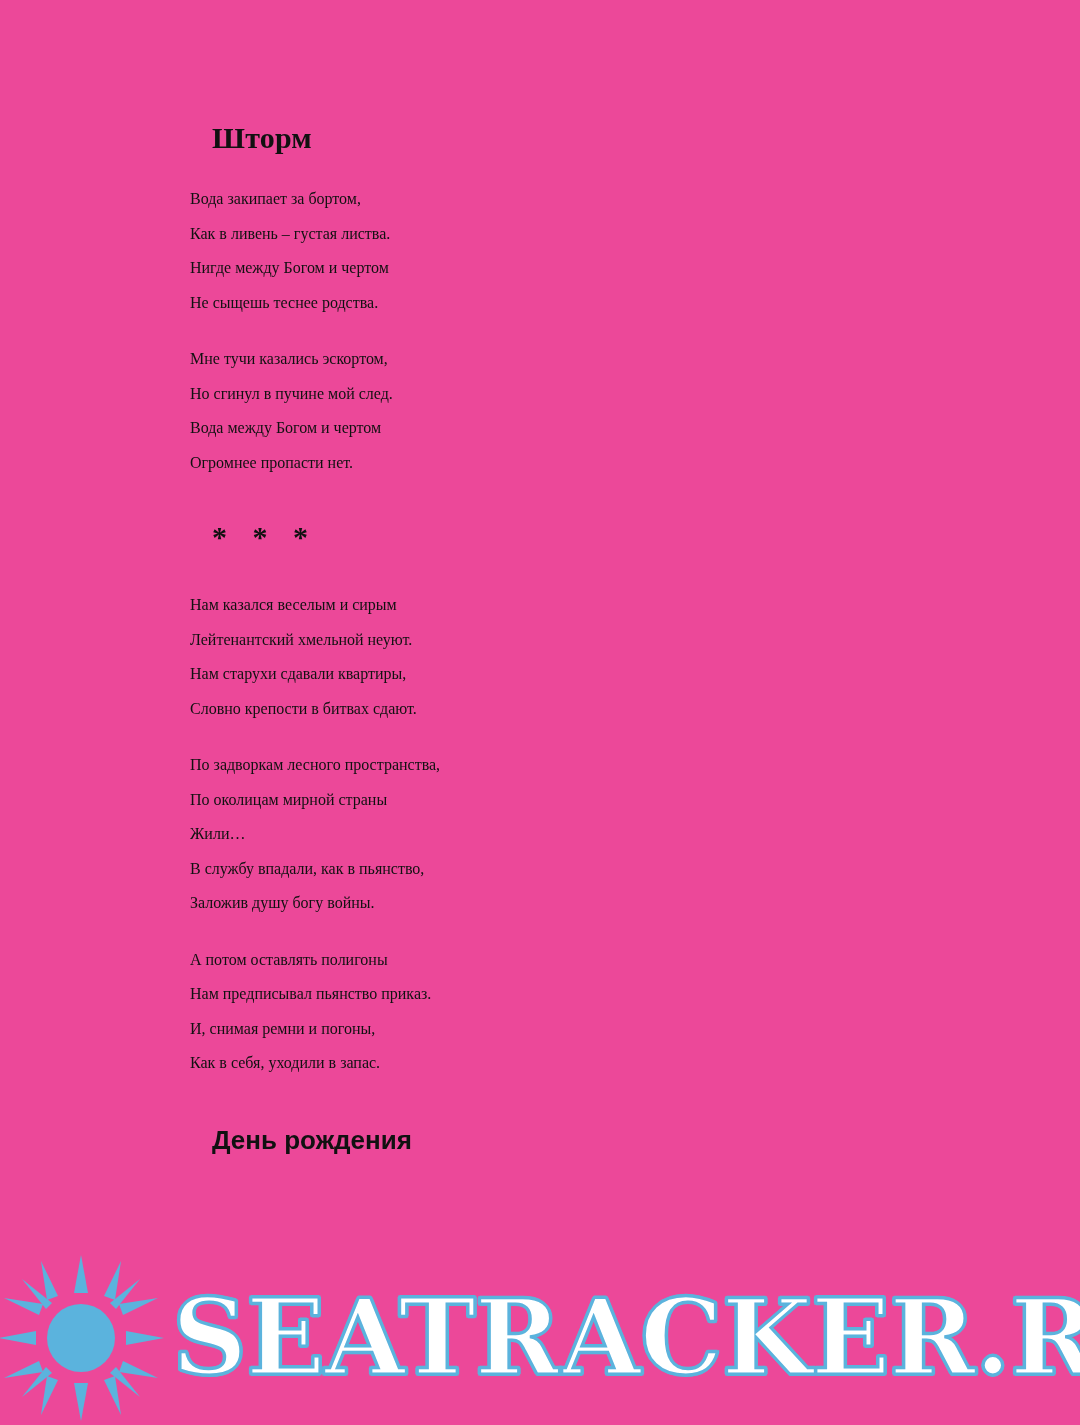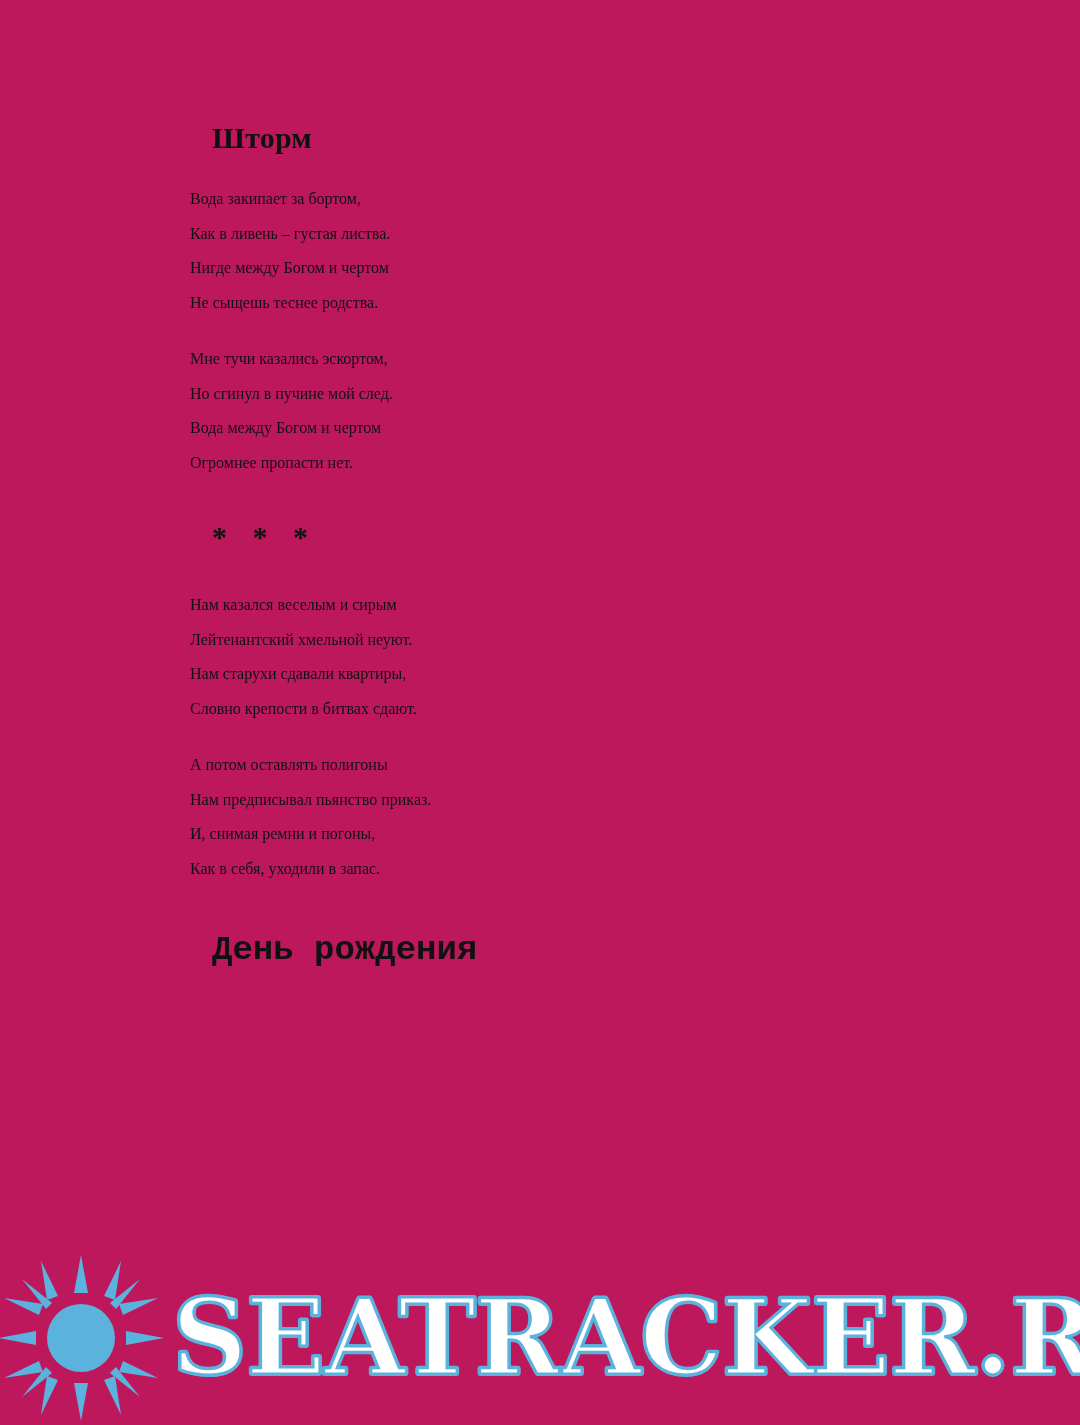--- a/index.html
+++ b/index.html
@@ -12,21 +12,21 @@
     height: 1425px;
     position: relative;
     overflow: hidden;
     font-family: "Liberation Serif", serif;
     color: #111111;
   }
 
   .page {
     position: absolute;
     inset: 0;
-    background: #be185d;
+    background: #ec4899;
   }
 
   .content {
     position: absolute;
     left: 190px;
     top: 120px;
     width: 700px;
   }
 
   .poem-title {
@@ -52,23 +52,23 @@
     line-height: 34.5px;
     margin: 0 0 22px 0;
     white-space: pre-line;
   }
 
   .section-gap-top {
     margin-top: 40px;
   }
 
   .poem-title-2 {
-    font-family: Liberation Mono, monospace;
+    font-family: Liberation Sans, sans-serif;
     font-weight: bold;
-    font-size: 34px;
+    font-size: 26px;
     line-height: 1.2;
     margin: 44px 0 0 22px;
   }
 
   
   .watermark {
     position: absolute;
     left: 0;
     bottom: 0;
     width: 1080px;
@@ -120,20 +120,25 @@
 Огромнее пропасти нет.</p>
 
 
     <div class="stars section-gap-top">* * *</div>
 
     <p class="stanza">Нам казался веселым и сирым
 Лейтенантский хмельной неуют.
 Нам старухи сдавали квартиры,
 Словно крепости в битвах сдают.</p>
 
+    <p class="stanza">По задворкам лесного пространства,
+По околицам мирной страны
+Жили…
+В службу впадали, как в пьянство,
+Заложив душу богу войны.</p>
 
     <p class="stanza">А потом оставлять полигоны
 Нам предписывал пьянство приказ.
 И, снимая ремни и погоны,
 Как в себя, уходили в запас.</p>
 
     <h1 class="poem-title-2">День рождения</h1>
 
   </div>
 

